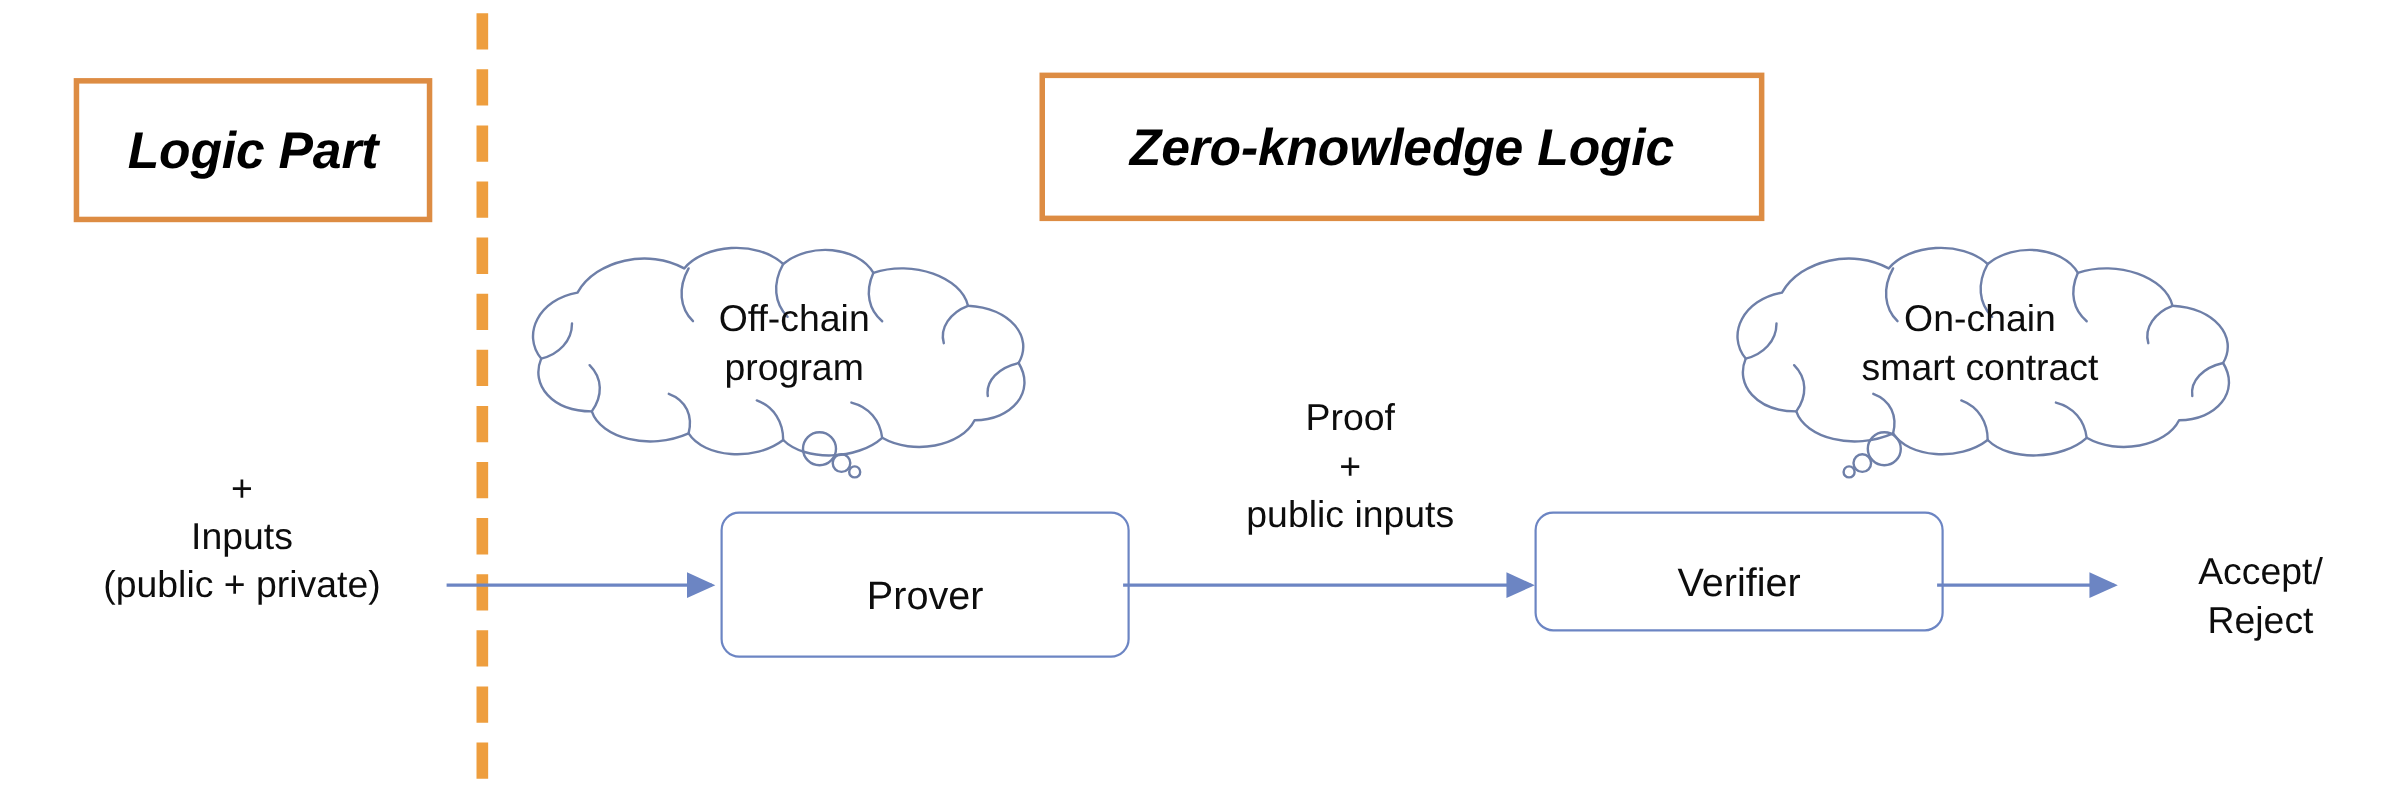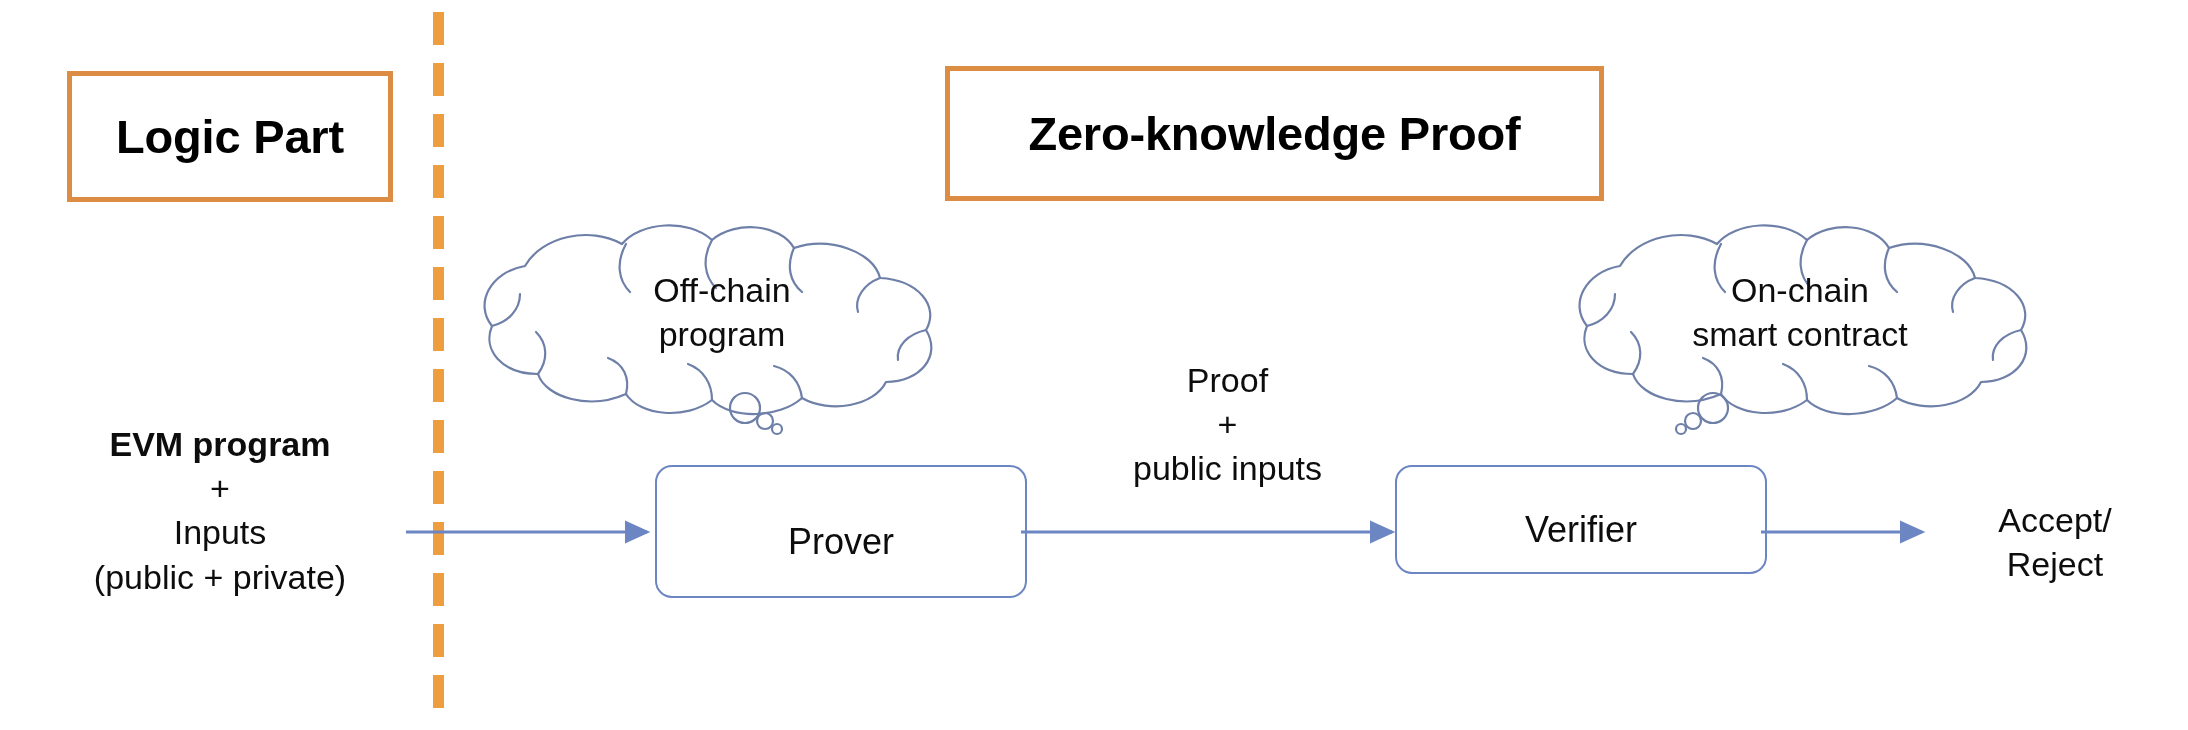--- a/index.html
+++ b/index.html
@@ -26,20 +26,21 @@
     background: #ffffff;
     display: flex;
     align-items: center;
     justify-content: center;
   }
   .section-box .section-label {
     font-weight: bold;
     color: #000000;
     white-space: nowrap;
     letter-spacing: -0.2px;
+    font-style: italic;
   }
   #logic-part-box {
     left: 67px; top: 71px; width: 326px; height: 131px;
   }
   #logic-part-box .section-label { font-size: 47px; }
   #zk-part-box {
     left: 945px; top: 66px; width: 659px; height: 135px;
   }
   #zk-part-box .section-label { font-size: 47px; }
 
@@ -128,29 +129,28 @@
 </head>
 <body>
 
 <div id="canvas">
 
   <div class="section-box" id="logic-part-box">
     <span class="section-label">Logic Part</span>
   </div>
 
   <div class="section-box" id="zk-part-box">
-    <span class="section-label">Zero-knowledge Proof</span>
+    <span class="section-label">Zero-knowledge Logic</span>
   </div>
 
   <svg id="divider" viewBox="0 0 11 718" preserveAspectRatio="none" xmlns="http://www.w3.org/2000/svg">
     <line x1="5.5" y1="2" x2="5.5" y2="716" stroke="#EE9E3E" stroke-width="11" stroke-dasharray="33 18" stroke-linecap="butt"></line>
   </svg>
 
   <div class="text-block" id="evm-input-text">
-    <span class="line bold">EVM program</span>
     <span class="line">+</span>
     <span class="line">Inputs</span>
     <span class="line">(public + private)</span>
   </div>
 
   <svg class="cloud" id="offchain-cloud" viewBox="0 0 500 220" xmlns="http://www.w3.org/2000/svg">
     <g fill="none" stroke="#6E7FA8" stroke-width="2.2" stroke-linecap="round" stroke-linejoin="round">
       <path d="M75,48 C92,18 140,8 172,26 C190,4 238,0 262,22 C286,2 330,6 344,30
                C380,18 424,34 430,60 C468,62 490,88 476,112 C492,138 470,164 436,164
                C424,188 380,196 352,180 C330,200 282,202 262,182 C236,202 190,198 176,176

